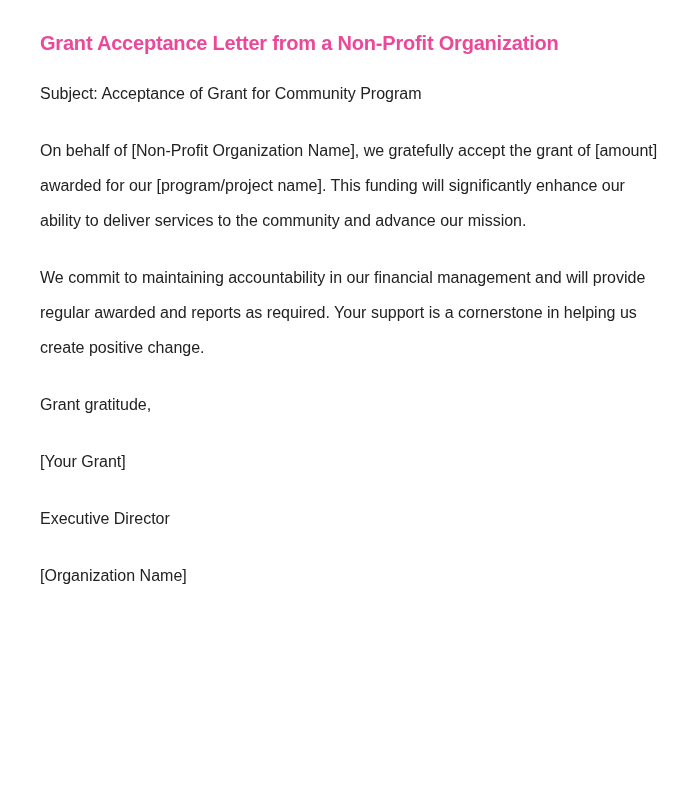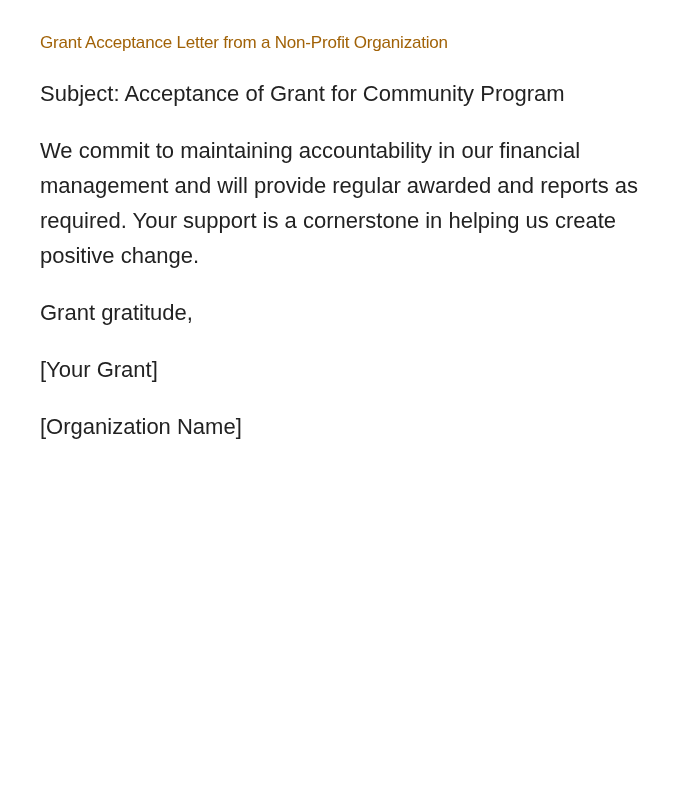--- a/index.html
+++ b/index.html
@@ -13,41 +13,43 @@
     font-family: "Liberation Sans", sans-serif;
     color: #1a1a1a;
     overflow: hidden;
   }
   .page {
     padding: 24px 40px 0 40px;
     box-sizing: border-box;
     width: 700px;
   }
   .doc-title {
-    font-size: 17px;
+    font-size: 20px;
     line-height: 38px;
-    font-weight: normal;
-    color: #a16207;
+    font-weight: bold;
+    color: #ec4899;
     margin: 0 0 14px 0;
     letter-spacing: -0.2px;
   }
   .para {
-    font-size: 22px;
+    font-size: 16px;
     line-height: 35px;
     color: #222222;
     margin: 0 0 22px 0;
     font-weight: normal;
   }
   .para:last-child {
     margin-bottom: 0;
   }
 </style>
 </head>
 <body>
 
 <div class="page">
   <h1 class="doc-title">Grant Acceptance Letter from a Non-Profit Organization</h1>
   <p class="para">Subject: Acceptance of Grant for Community Program</p>
+  <p class="para">On behalf of [Non-Profit Organization Name], we gratefully accept the grant of [amount] awarded for our [program/project name]. This funding will significantly enhance our ability to deliver services to the community and advance our mission.</p>
   <p class="para">We commit to maintaining accountability in our financial management and will provide regular awarded and reports as required. Your support is a cornerstone in helping us create positive change.</p>
   <p class="para">Grant gratitude,</p>
   <p class="para">[Your Grant]</p>
+  <p class="para">Executive Director</p>
   <p class="para">[Organization Name]</p>
 </div>
 
 </body></html>

